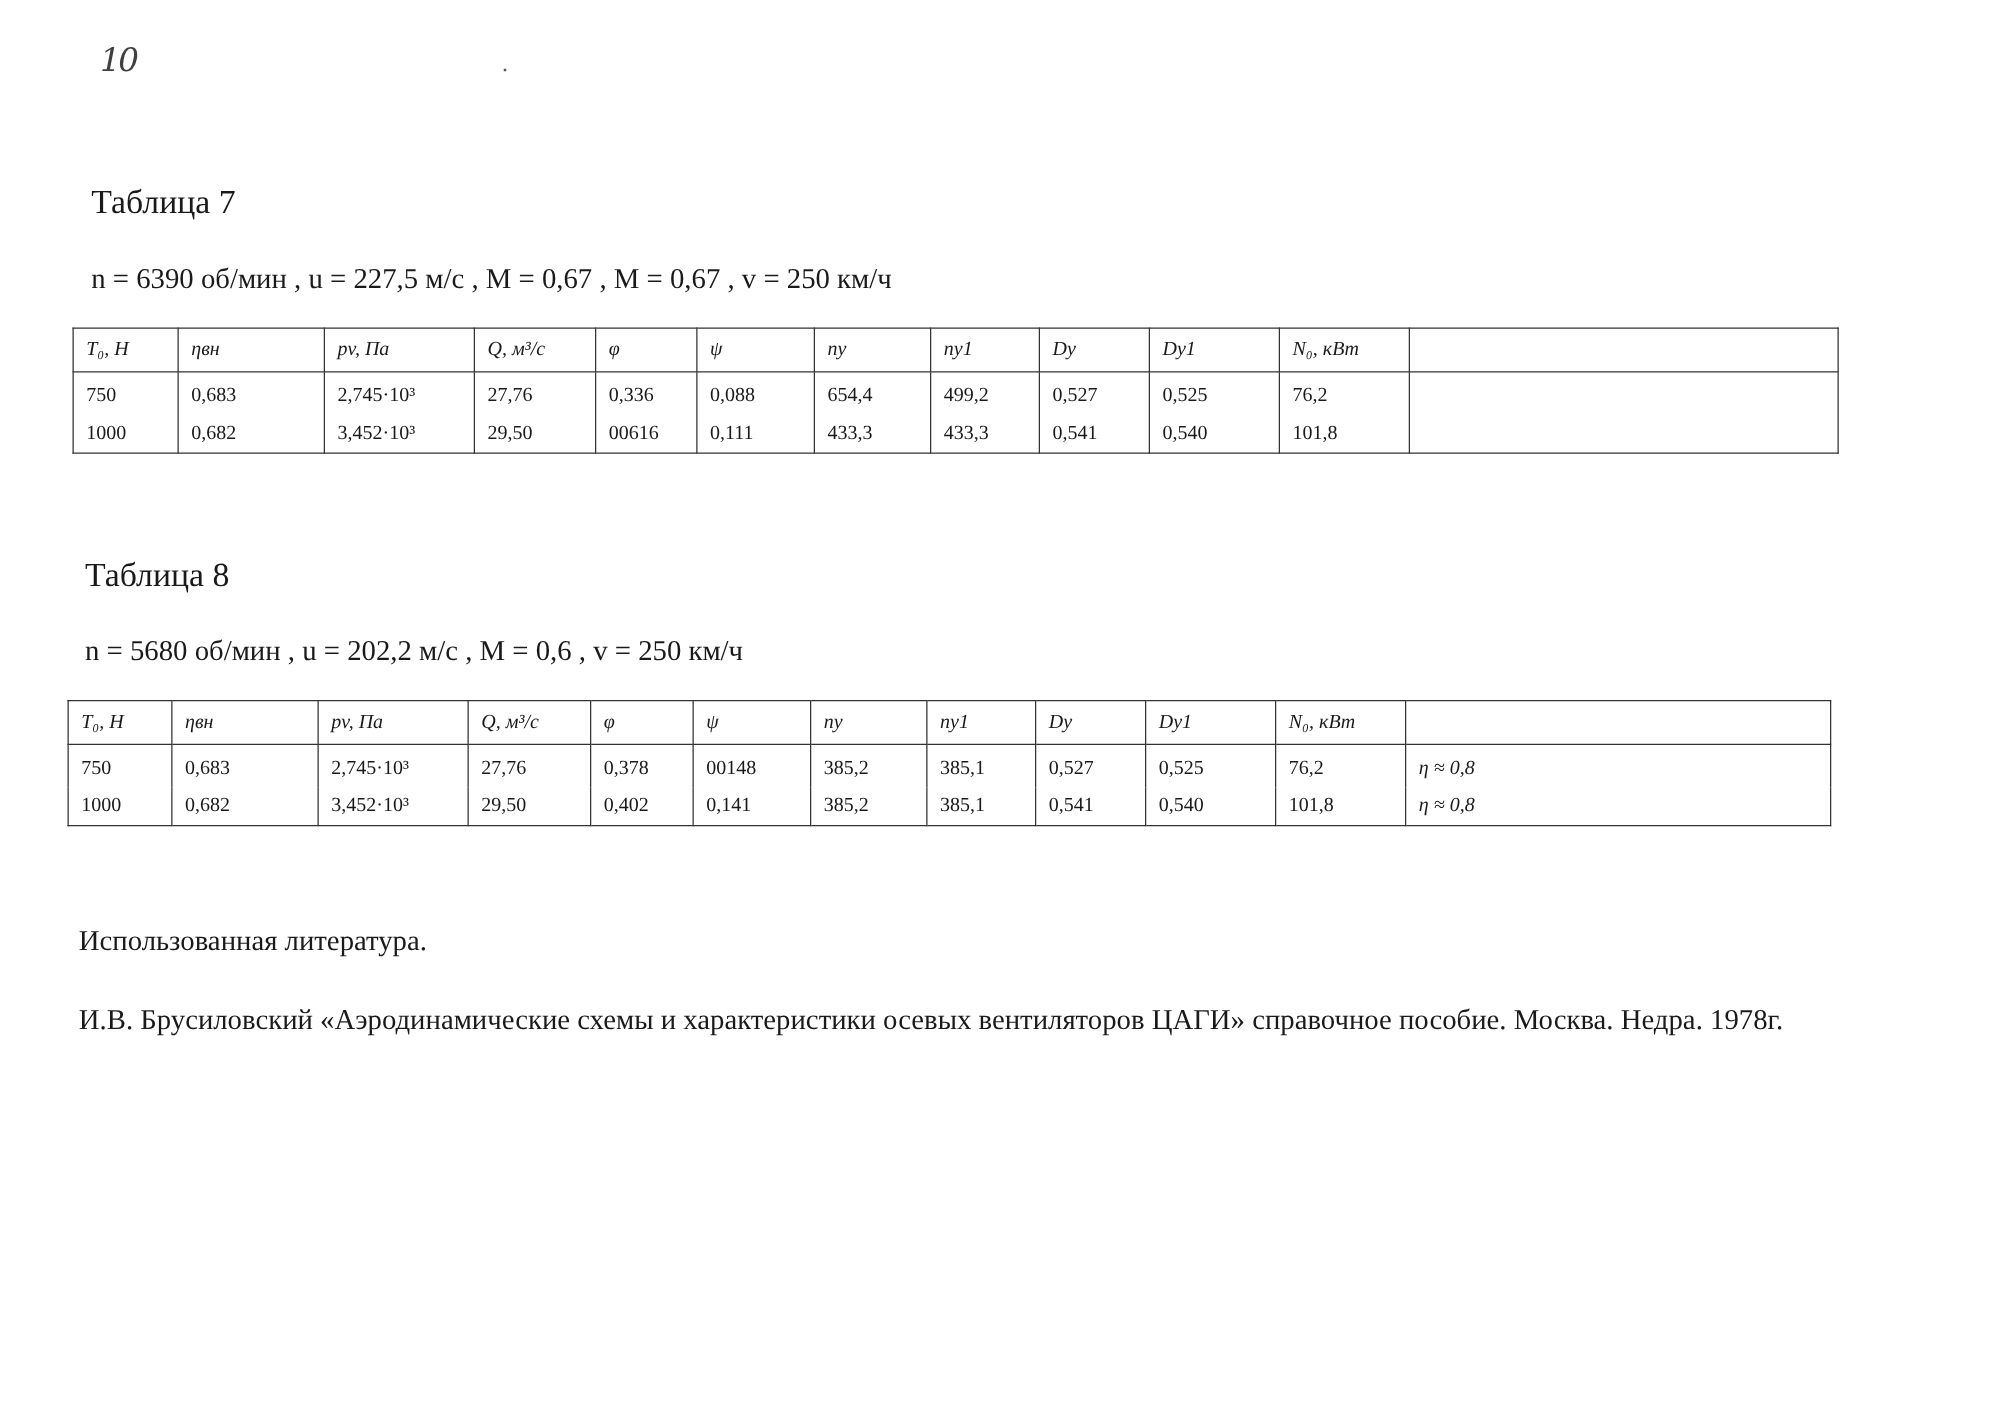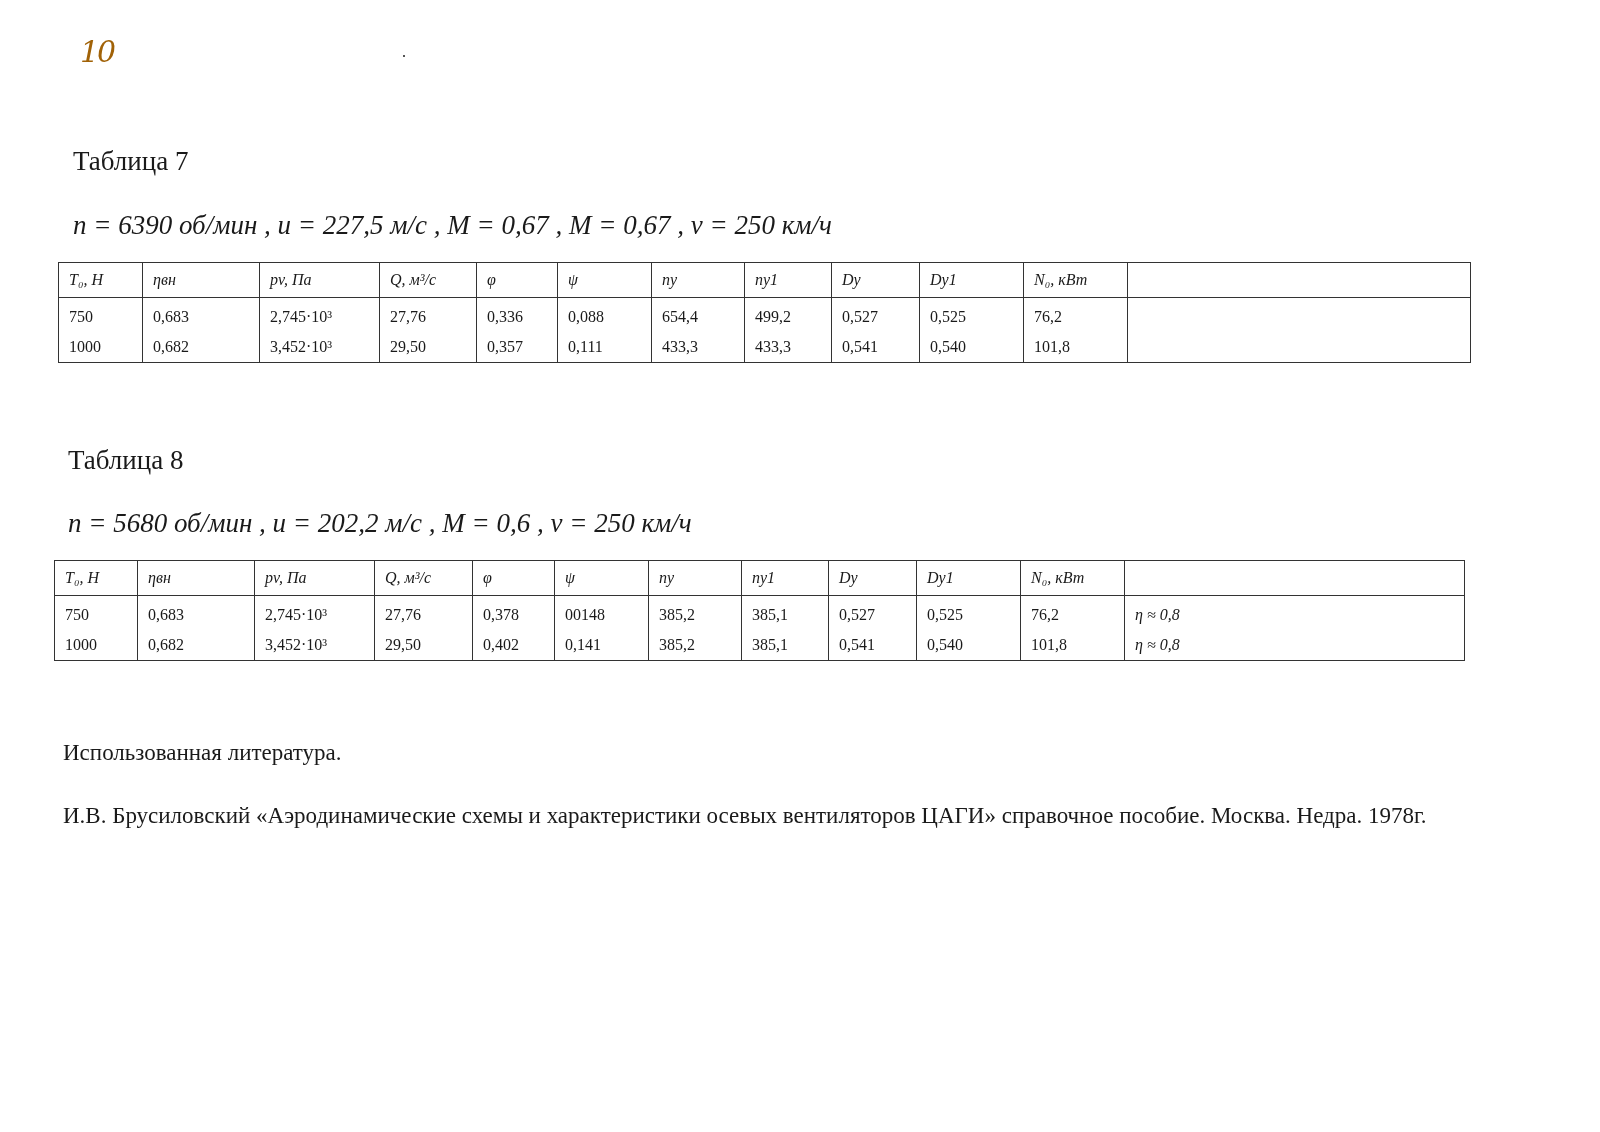--- a/index.html
+++ b/index.html
@@ -1,26 +1,26 @@
 <!DOCTYPE html>
 <html><head>
 <meta charset="utf-8">
 <style>
   html, body { margin:0; padding:0; }
   body {
     width:1600px; height:1132px; background:#ffffff; position:relative; overflow:hidden;
     font-family:"Liberation Serif", "DejaVu Serif", serif; color:#1a1a1a;
   }
   .page-num {
-    position:absolute; left:80px; top:34px; font-size:30px; font-style:italic;
-    font-family:"DejaVu Serif", serif; color:#a16207; letter-spacing:-2px;
+    position:absolute; left:80px; top:34px; font-size:26px; font-style:italic;
+    font-family:"DejaVu Serif", serif; color:#404040; letter-spacing:-2px;
   }
   .dot { position:absolute; left:403px; top:55px; width:2px; height:2px; background:#555; }
   .caption { position:absolute; font-size:27px; }
-  .params { position:absolute; font-size:27px; font-style:italic; white-space:nowrap; }
+  .params { position:absolute; font-size:23px; white-space:nowrap; }
   table.data {
     position:absolute; border-collapse:collapse; font-size:16px;
   }
   table.data td, table.data th {
     border-left:1.3px solid #333; border-right:1.3px solid #333;
     padding:0 10px; text-align:left; vertical-align:middle; font-weight:normal;
   }
   table.data thead th {
     border-top:1.3px solid #333; border-bottom:1.3px solid #333;
     height:34px; font-style:italic;
@@ -87,21 +87,21 @@
       <td>0,527</td>
       <td>0,525</td>
       <td>76,2</td>
       <td></td>
     </tr>
     <tr>
       <td>1000</td>
       <td>0,682</td>
       <td>3,452·10³</td>
       <td>29,50</td>
-      <td>0,357</td>
+      <td>00616</td>
       <td>0,111</td>
       <td>433,3</td>
       <td>433,3</td>
       <td>0,541</td>
       <td>0,540</td>
       <td>101,8</td>
       <td></td>
     </tr>
   </tbody>
 </table>

